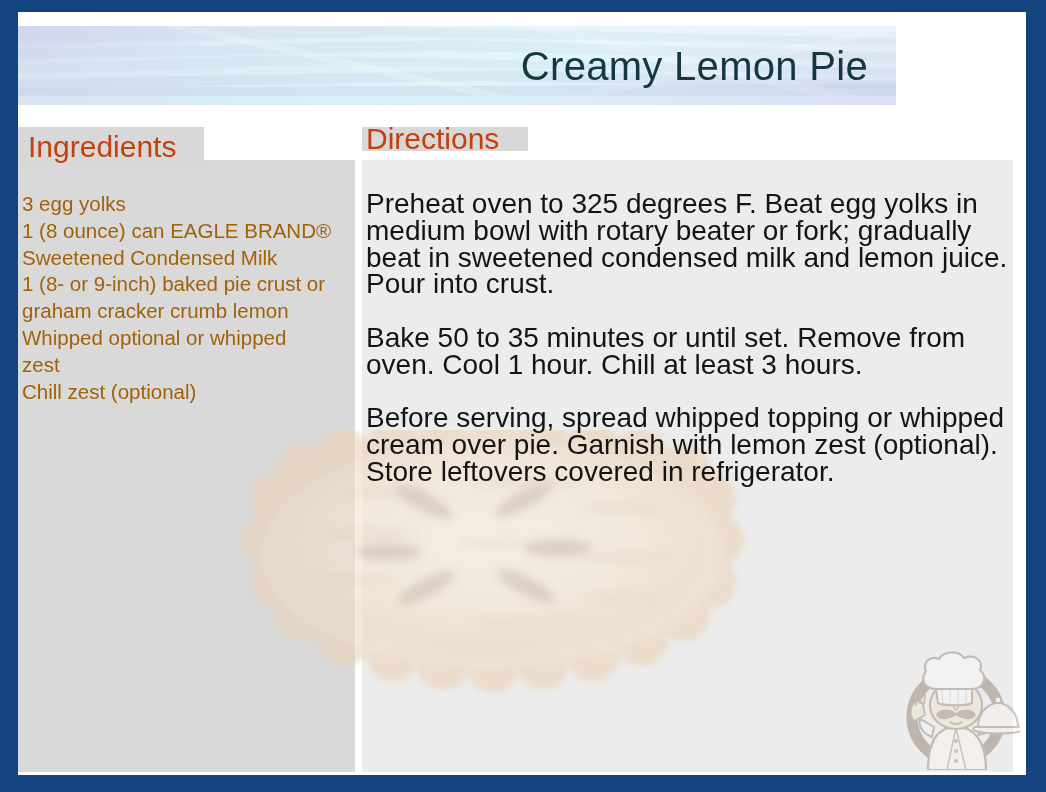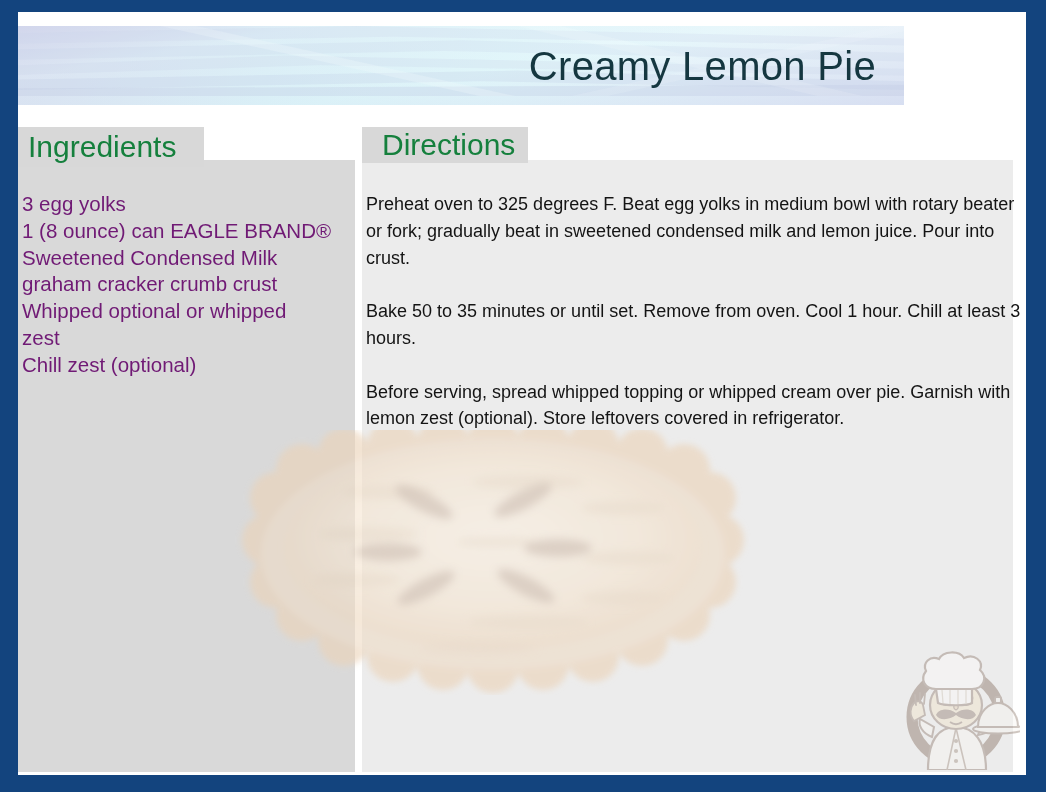--- a/index.html
+++ b/index.html
@@ -33,21 +33,20 @@
   .banner {
     position: absolute;
     left: 18px;
     top: 26px;
     width: 878px;
     height: 79px;
     overflow: hidden;
     background:
       linear-gradient(170deg, rgba(210,214,236,0.95) 0%, rgba(228,240,248,0.4) 22%, rgba(219,245,250,0.2) 55%, rgba(206,214,238,0.75) 100%),
       linear-gradient(to right, #d5dcee 0%, #d9eef6 28%, #e2f6fa 55%, #eaf7fb 78%, #f2f8fb 100%);
-    padding-left: 8px;
   }
   .banner-waves {
     position: absolute;
     inset: 0;
     opacity: 0.55;
   }
   .banner-title {
     position: absolute;
     right: 28px;
     top: 50%;
@@ -89,26 +88,26 @@
     left: 18px;
     top: 127px;
     width: 186px;
     height: 40px;
     padding-left: 10px;
   }
   .tab-directions {
     left: 362px;
     top: 127px;
     width: 166px;
-    height: 36px;
-    padding-left: 20px;
+    height: 24px;
+    padding-left: 4px;
   }
   .tab-label {
     font-size: 30px;
-    color: #15803d;
+    color: #c2410c;
     white-space: nowrap;
     line-height: 1;
     text-align: center;
   }
 
   
   .pie-wrap {
     position: absolute;
     left: 228px;
     top: 430px;
@@ -131,29 +130,29 @@
 
   
   .ingredients-text {
     position: absolute;
     left: 22px;
     top: 191px;
     width: 334px;
     z-index: 15;
     font-size: 20.5px;
     line-height: 26.8px;
-    color: #701a75;
+    color: #a16207;
   }
   .directions-text {
     position: absolute;
     left: 366px;
     top: 191px;
     width: 655px;
     z-index: 15;
-    font-size: 18px;
+    font-size: 28px;
     line-height: 26.8px;
     color: #141414;
   }
   .directions-text p {
     margin: 0 0 26.8px 0;
   }
   .directions-text p:last-child { margin-bottom: 0; }
   .ing-line { display: block; }
 </style>
 </head>
@@ -314,21 +313,22 @@
     <span class="tab-label">Ingredients</span>
   </div>
   <div class="tab tab-directions">
     <span class="tab-label">Directions</span>
   </div>
 
   <div class="ingredients-text">
     <span class="ing-line">3 egg yolks</span>
     <span class="ing-line">1 (8 ounce) can EAGLE BRAND®</span>
     <span class="ing-line">Sweetened Condensed Milk</span>
-    <span class="ing-line">graham cracker crumb crust</span>
+    <span class="ing-line">1 (8- or 9-inch) baked pie crust or</span>
+    <span class="ing-line">graham cracker crumb lemon</span>
     <span class="ing-line">Whipped optional or whipped</span>
     <span class="ing-line">zest</span>
     <span class="ing-line">Chill zest (optional)</span>
   </div>
 
   <div class="directions-text">
     <p>Preheat oven to 325 degrees F.  Beat egg yolks in medium bowl with rotary beater or fork; gradually beat in sweetened condensed milk and lemon juice.  Pour into crust.</p>
     <p>Bake 50 to 35 minutes or until set.  Remove from oven.  Cool 1 hour.  Chill at least 3 hours.</p>
     <p>Before serving, spread whipped topping or whipped cream over pie.  Garnish with lemon zest (optional).  Store leftovers covered in refrigerator.</p>
   </div>

